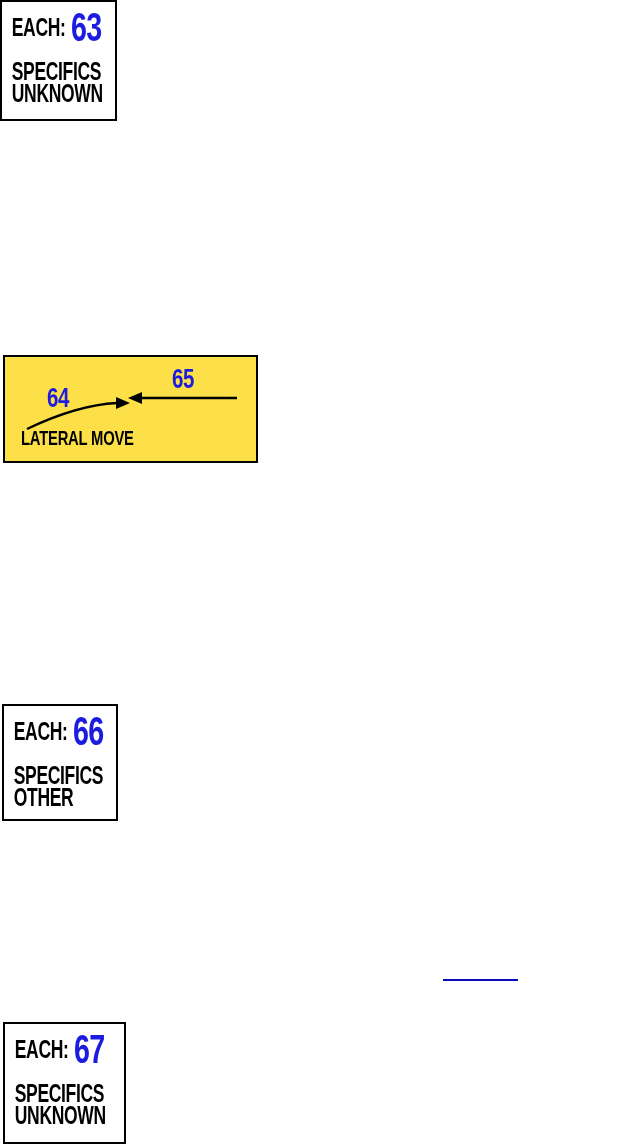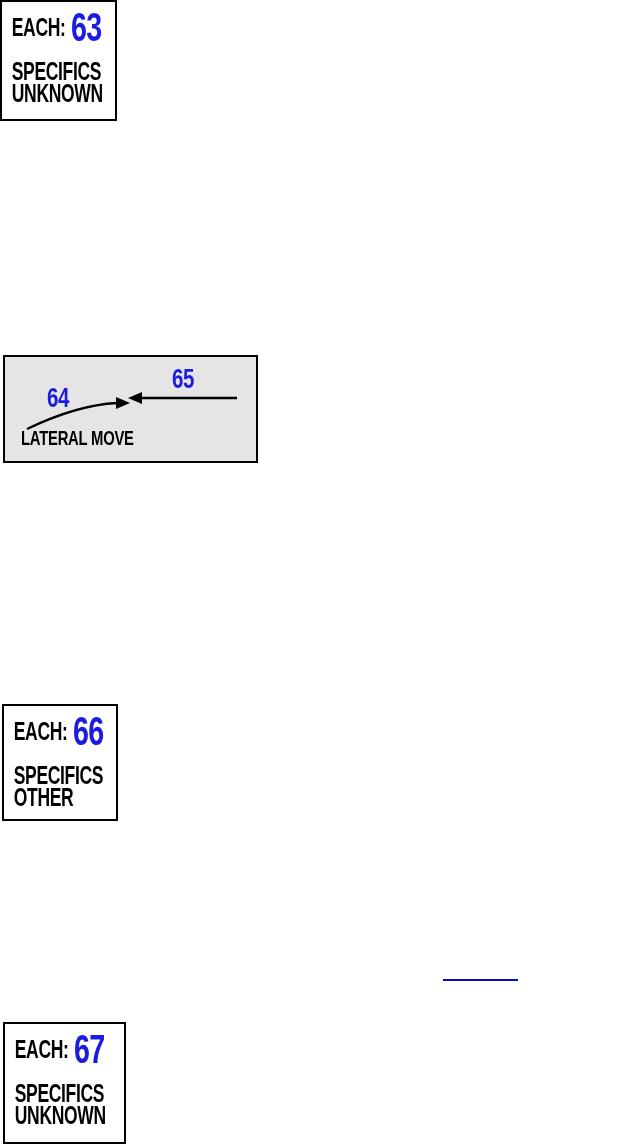--- a/index.html
+++ b/index.html
@@ -61,21 +61,21 @@
   #box-63 { left: 0px;  top: 0px;    width: 117px; height: 121px; }
   #box-66 { left: 2px;  top: 704px;  width: 116px; height: 117px; }
   #box-67 { left: 3px;  top: 1022px; width: 123px; height: 122px; }
 
   
   #box-lateral {
     position: absolute;
     left: 3px; top: 355px;
     width: 255px; height: 108px;
     box-sizing: border-box;
-    background: #e5e5e5;
+    background: #fde047;
     border: 2px solid #000000;
   }
   #box-lateral .callout-num {
     position: absolute;
     font-weight: 700;
     font-size: 27px;
     line-height: 27px;
     letter-spacing: -0.5px;
     color: #1c1ce0;
     transform: scaleX(0.76);

